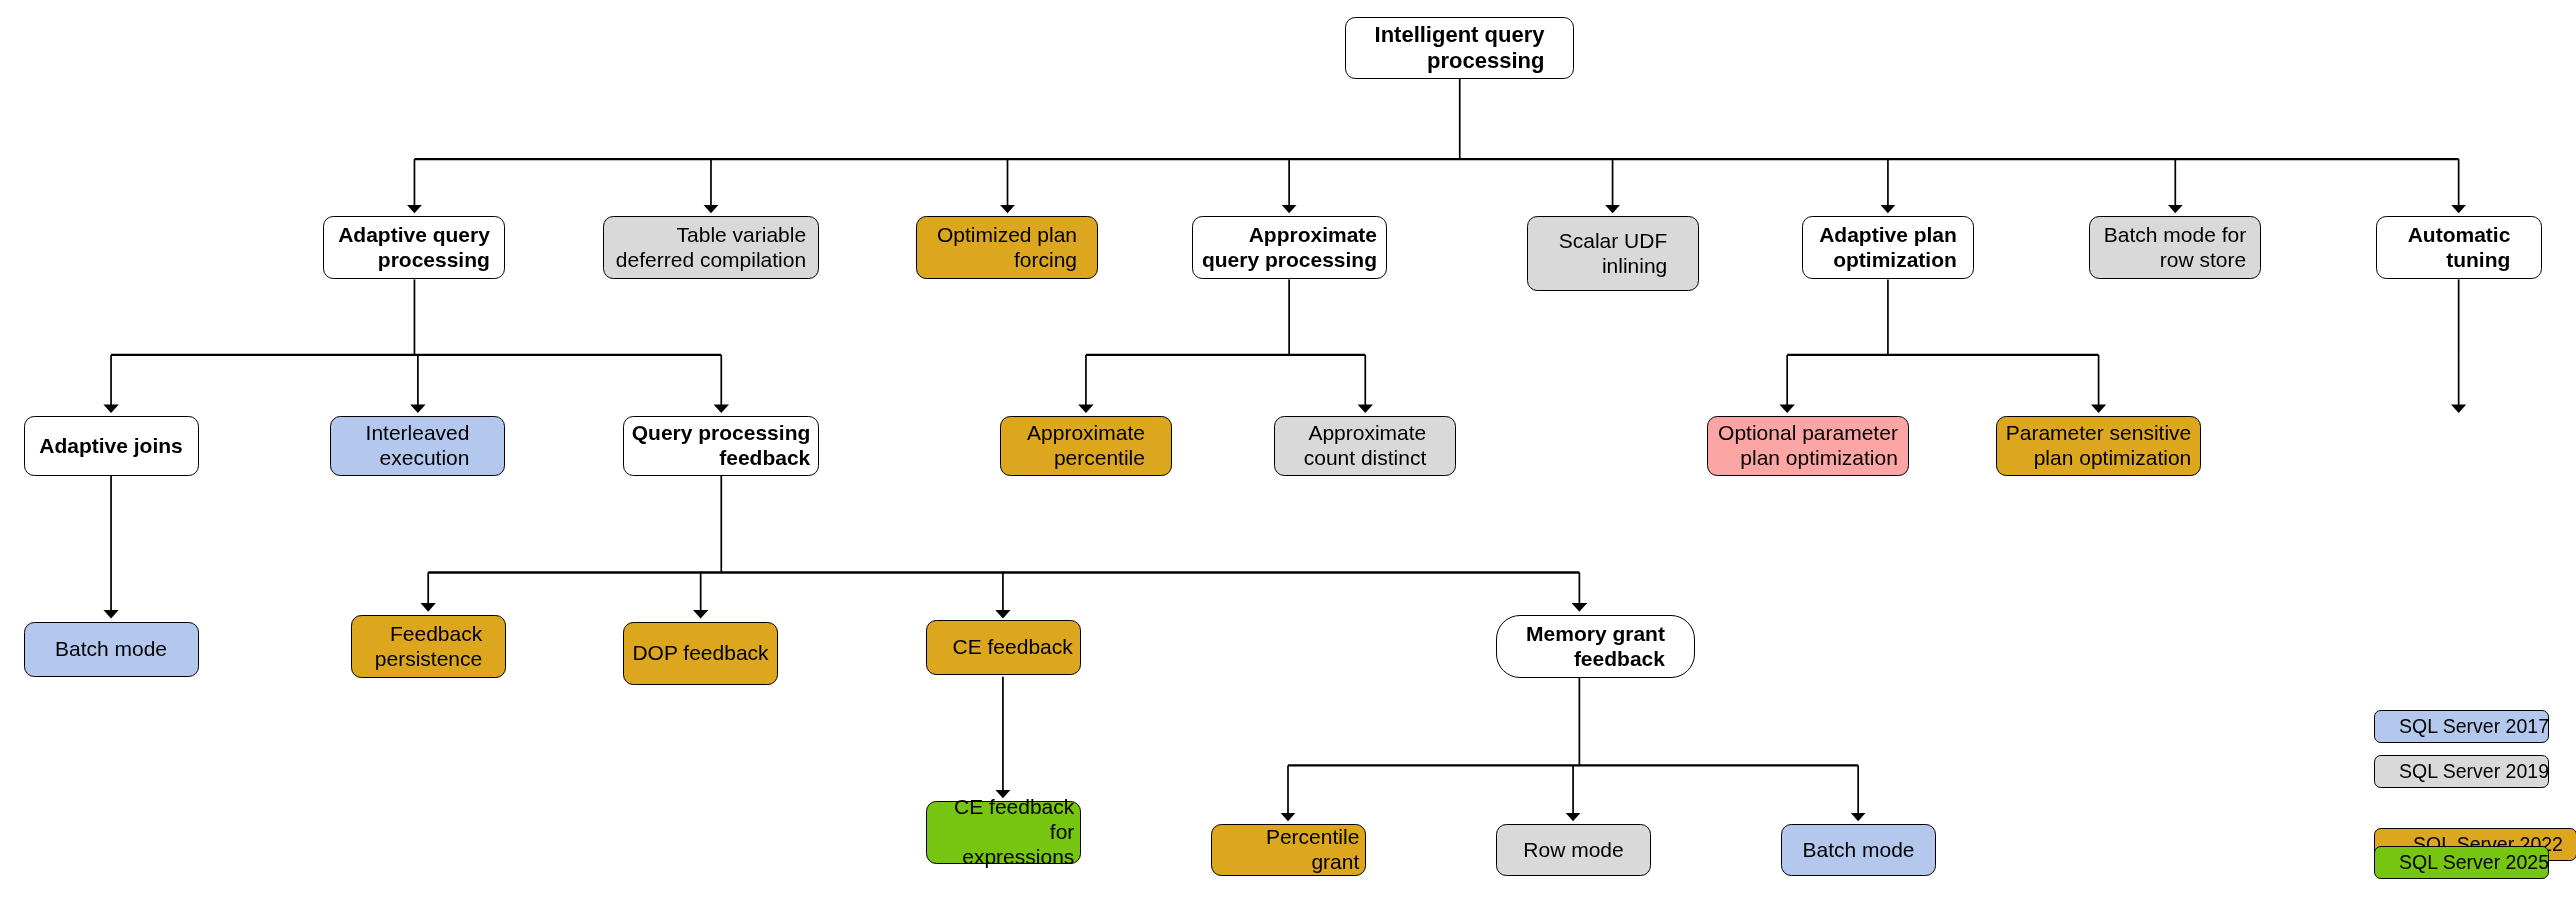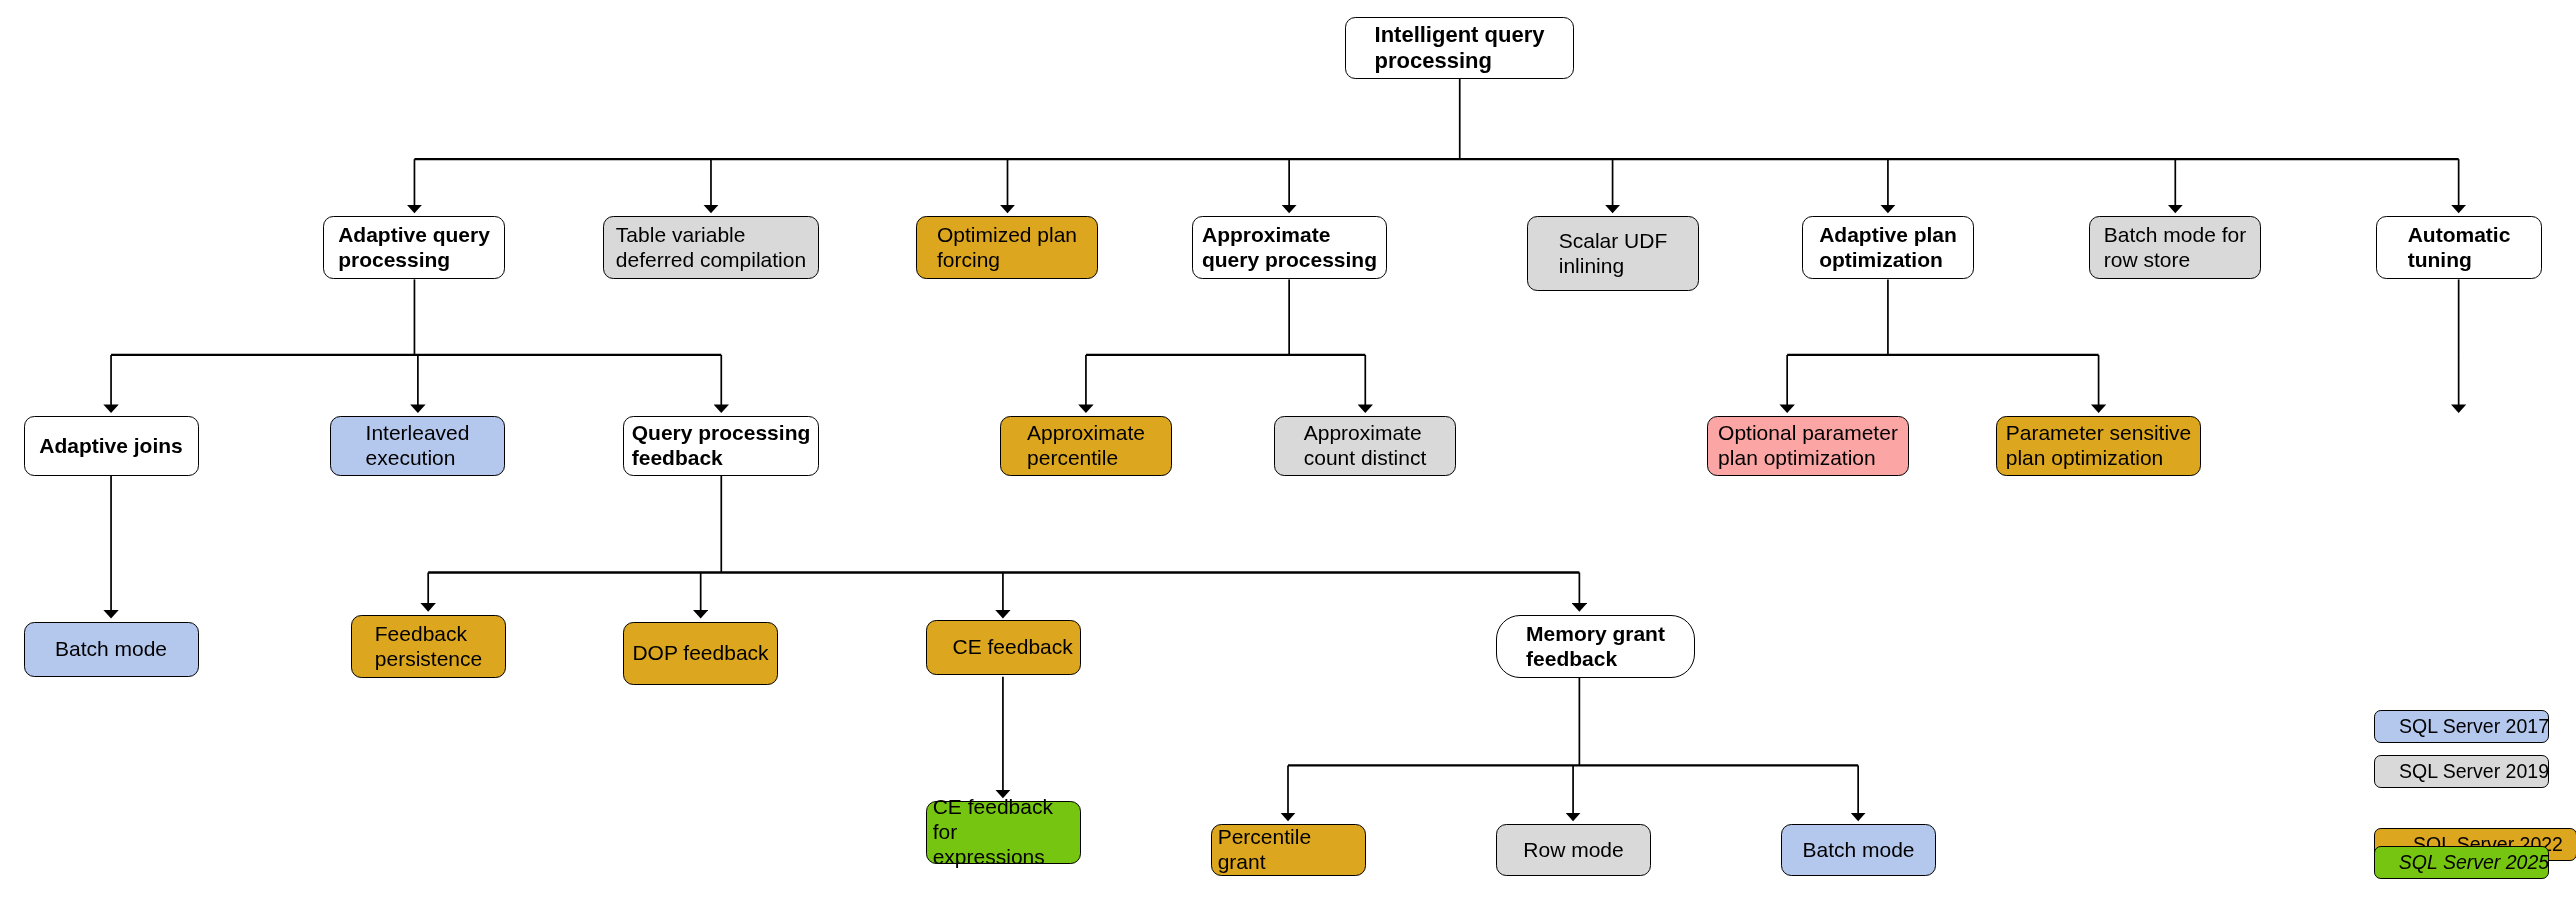--- a/index.html
+++ b/index.html
@@ -24,21 +24,21 @@
   }
   .node {
     position: absolute;
     box-sizing: border-box;
     border: 1.7px solid #000000;
     border-radius: 10.3px;
     background: #ffffff;
     display: flex;
     align-items: center;
     justify-content: center;
-    text-align: left;
+    text-align: right;
     color: #000000;
     font-size: 21px;
     line-height: 1.18;
     padding: 2.3px 5.7px;
     white-space: pre-line;
   }
   .node.root { font-weight: bold; font-size: 22px; }
   .node.bold { font-weight: bold; }
   .legend-box {
     position: absolute;
@@ -149,17 +149,17 @@
     <div class="node" style="left: 1781px; top: 824px; width: 155px; height: 52px; background: rgb(180, 199, 237);"><span>Batch mode</span></div>
     <div class="legend-box" style="left: 2374px; top: 710px; width: 175px; height: 33px; background: rgb(180, 199, 237);">
       <span>SQL Server 2017</span>
     </div>
     <div class="legend-box" style="left: 2374px; top: 755px; width: 175px; height: 33px; background: rgb(217, 217, 217);">
       <span>SQL Server 2019</span>
     </div>
     <div class="legend-box" style="left: 2374px; top: 800px; width: 203px; height: 33px; background: rgb(220, 166, 30); margin-top: 28px;">
       <span>SQL Server 2022</span>
     </div>
-    <div class="legend-box" style="left: 2374px; top: 846px; width: 175px; height: 33px; background: rgb(118, 197, 17); font-style: italic;">
+    <div class="legend-box" style="left: 2374px; top: 846px; width: 175px; height: 33px; background: rgb(118, 197, 17);">
       <span>SQL Server 2025</span>
     </div>
   </div>
 
 
 </body></html>

